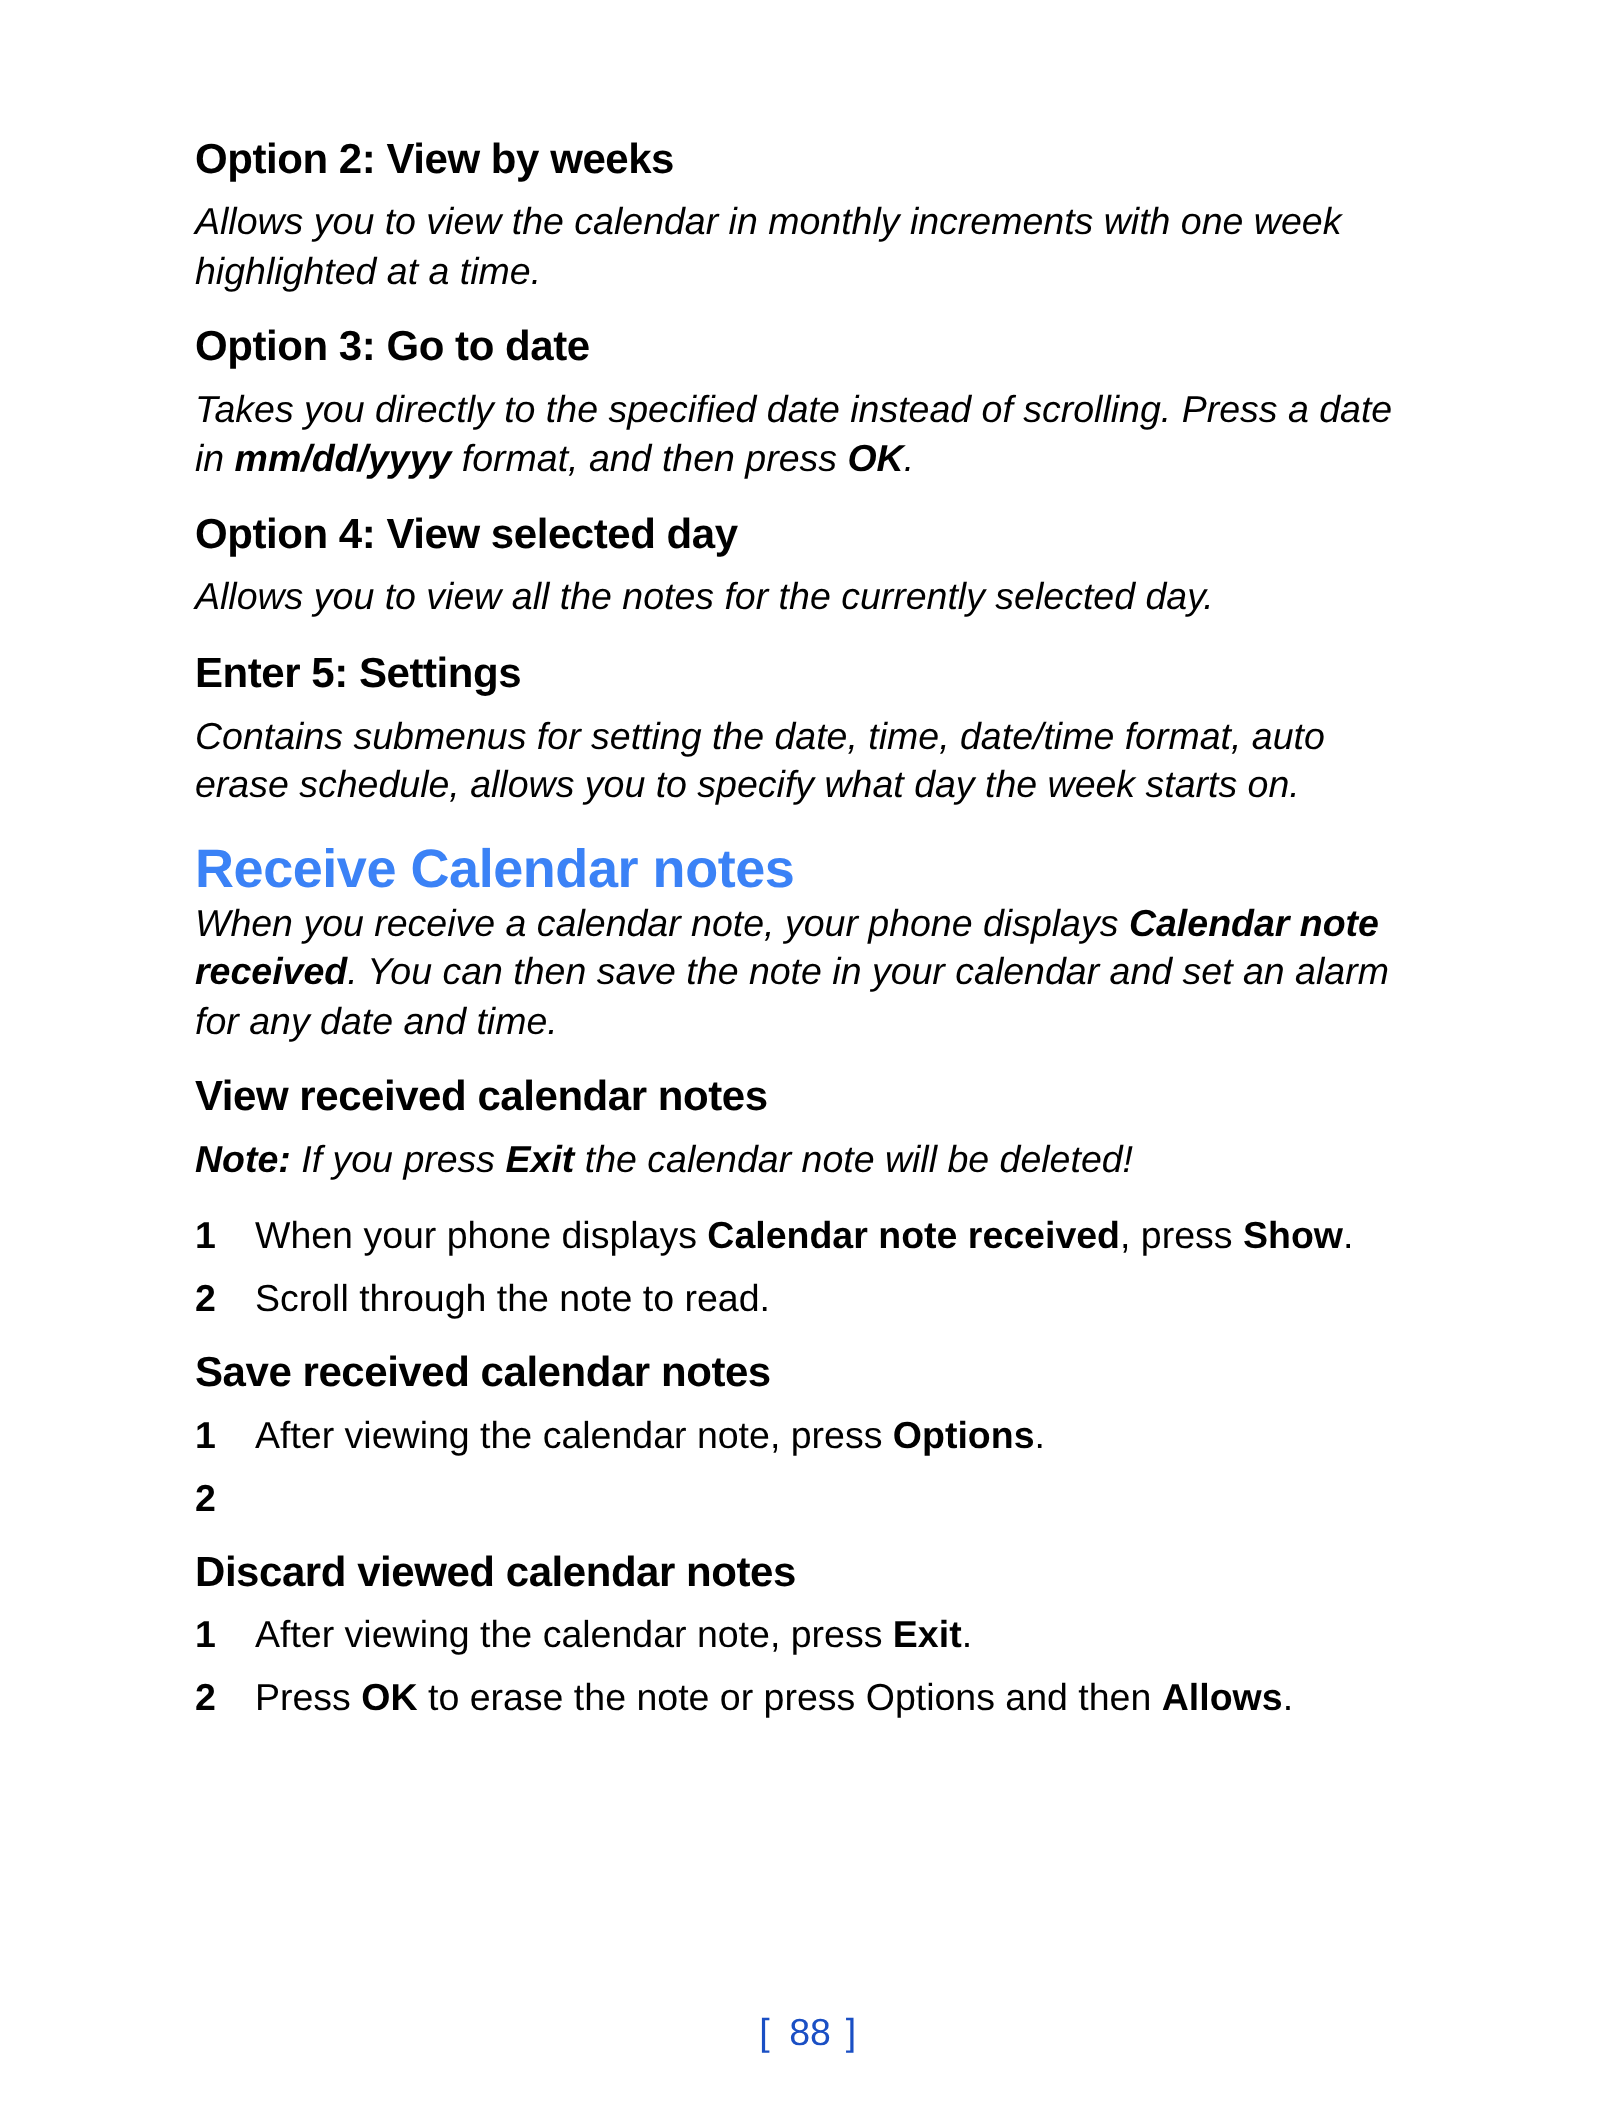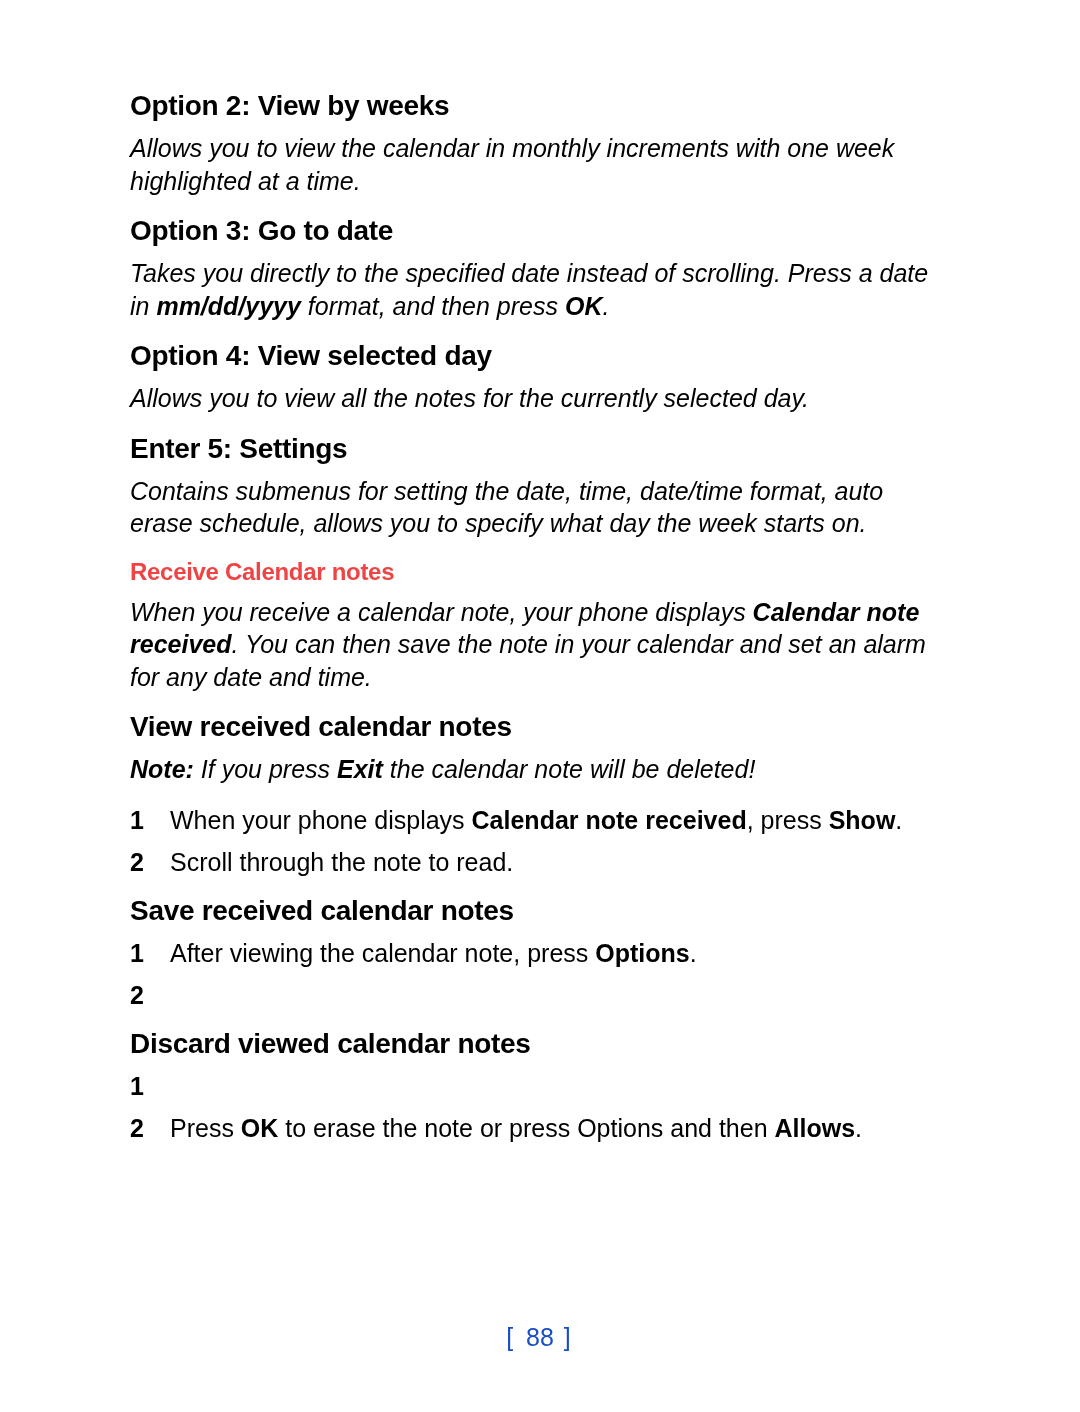--- a/index.html
+++ b/index.html
@@ -23,45 +23,45 @@
       letter-spacing: -0.3px;
     }
     .body-text {
       font-size: 25px;
       line-height: 1.3;
       margin-bottom: 18px;
       font-style: italic;
     }
     .heading-h2 {
       font-weight: bold;
-      font-size: 24px;
-      color: #ef4444;
+      font-size: 36px;
+      color: #3b82f6;
       margin-top: 10px;
-      margin-bottom: 10px;
+      margin-bottom: 0;
       letter-spacing: -0.3px;
     }
     .bold {
       font-weight: bold;
     }
     .list {
       margin-bottom: 16px;
     }
     .list-item {
       display: flex;
       font-size: 25px;
       line-height: 1.3;
       margin-bottom: 10px;
     }
     .list-num {
       font-weight: bold;
       min-width: 40px;
     }
     .page-number {
       position: absolute;
-      bottom: 60px;
+      bottom: 42px;
       left: 0;
       right: 0;
       text-align: center;
       font-size: 25px;
       color: #1a4fc4;
     }
     .page-number .bracket {
       letter-spacing: 3px;
     }
   </style>
@@ -114,20 +114,23 @@
   </div>
   <div class="list-item">
     <div class="list-num">2</div>
   </div>
 </div>
 
 <div class="heading-h3">Discard viewed calendar notes</div>
 <div class="list">
   <div class="list-item">
     <div class="list-num">1</div>
+    <div>
+      <span>After viewing the calendar note, press </span><span class="bold">Exit</span><span>.</span>
+    </div>
   </div>
   <div class="list-item">
     <div class="list-num">2</div>
     <div>
       <span>Press </span><span class="bold">OK</span><span> to erase the note or press Options and then </span><span class="bold">Allows</span><span>.</span>
     </div>
   </div>
 </div>
 
 <div class="page-number">

